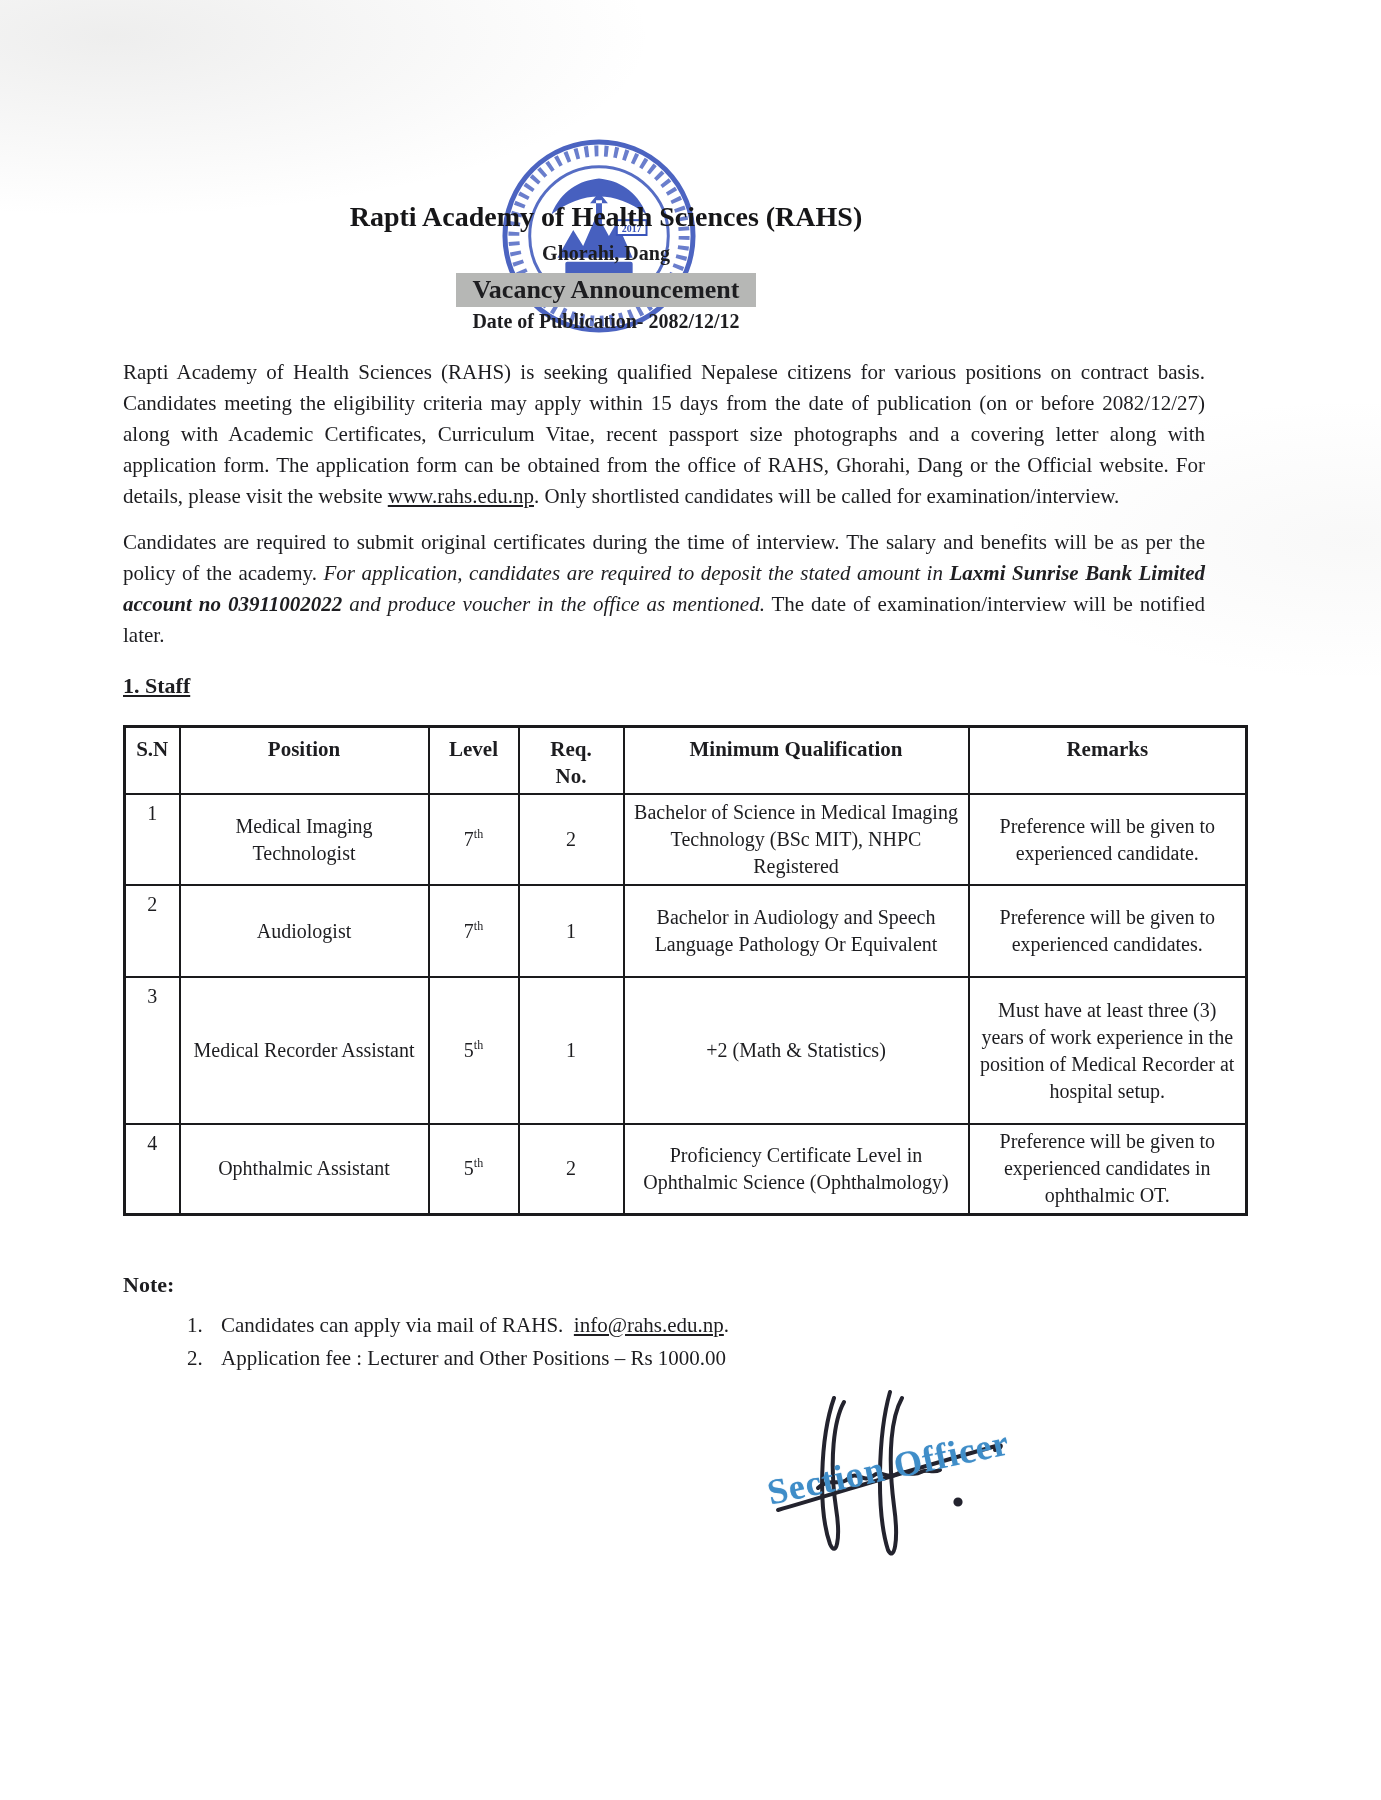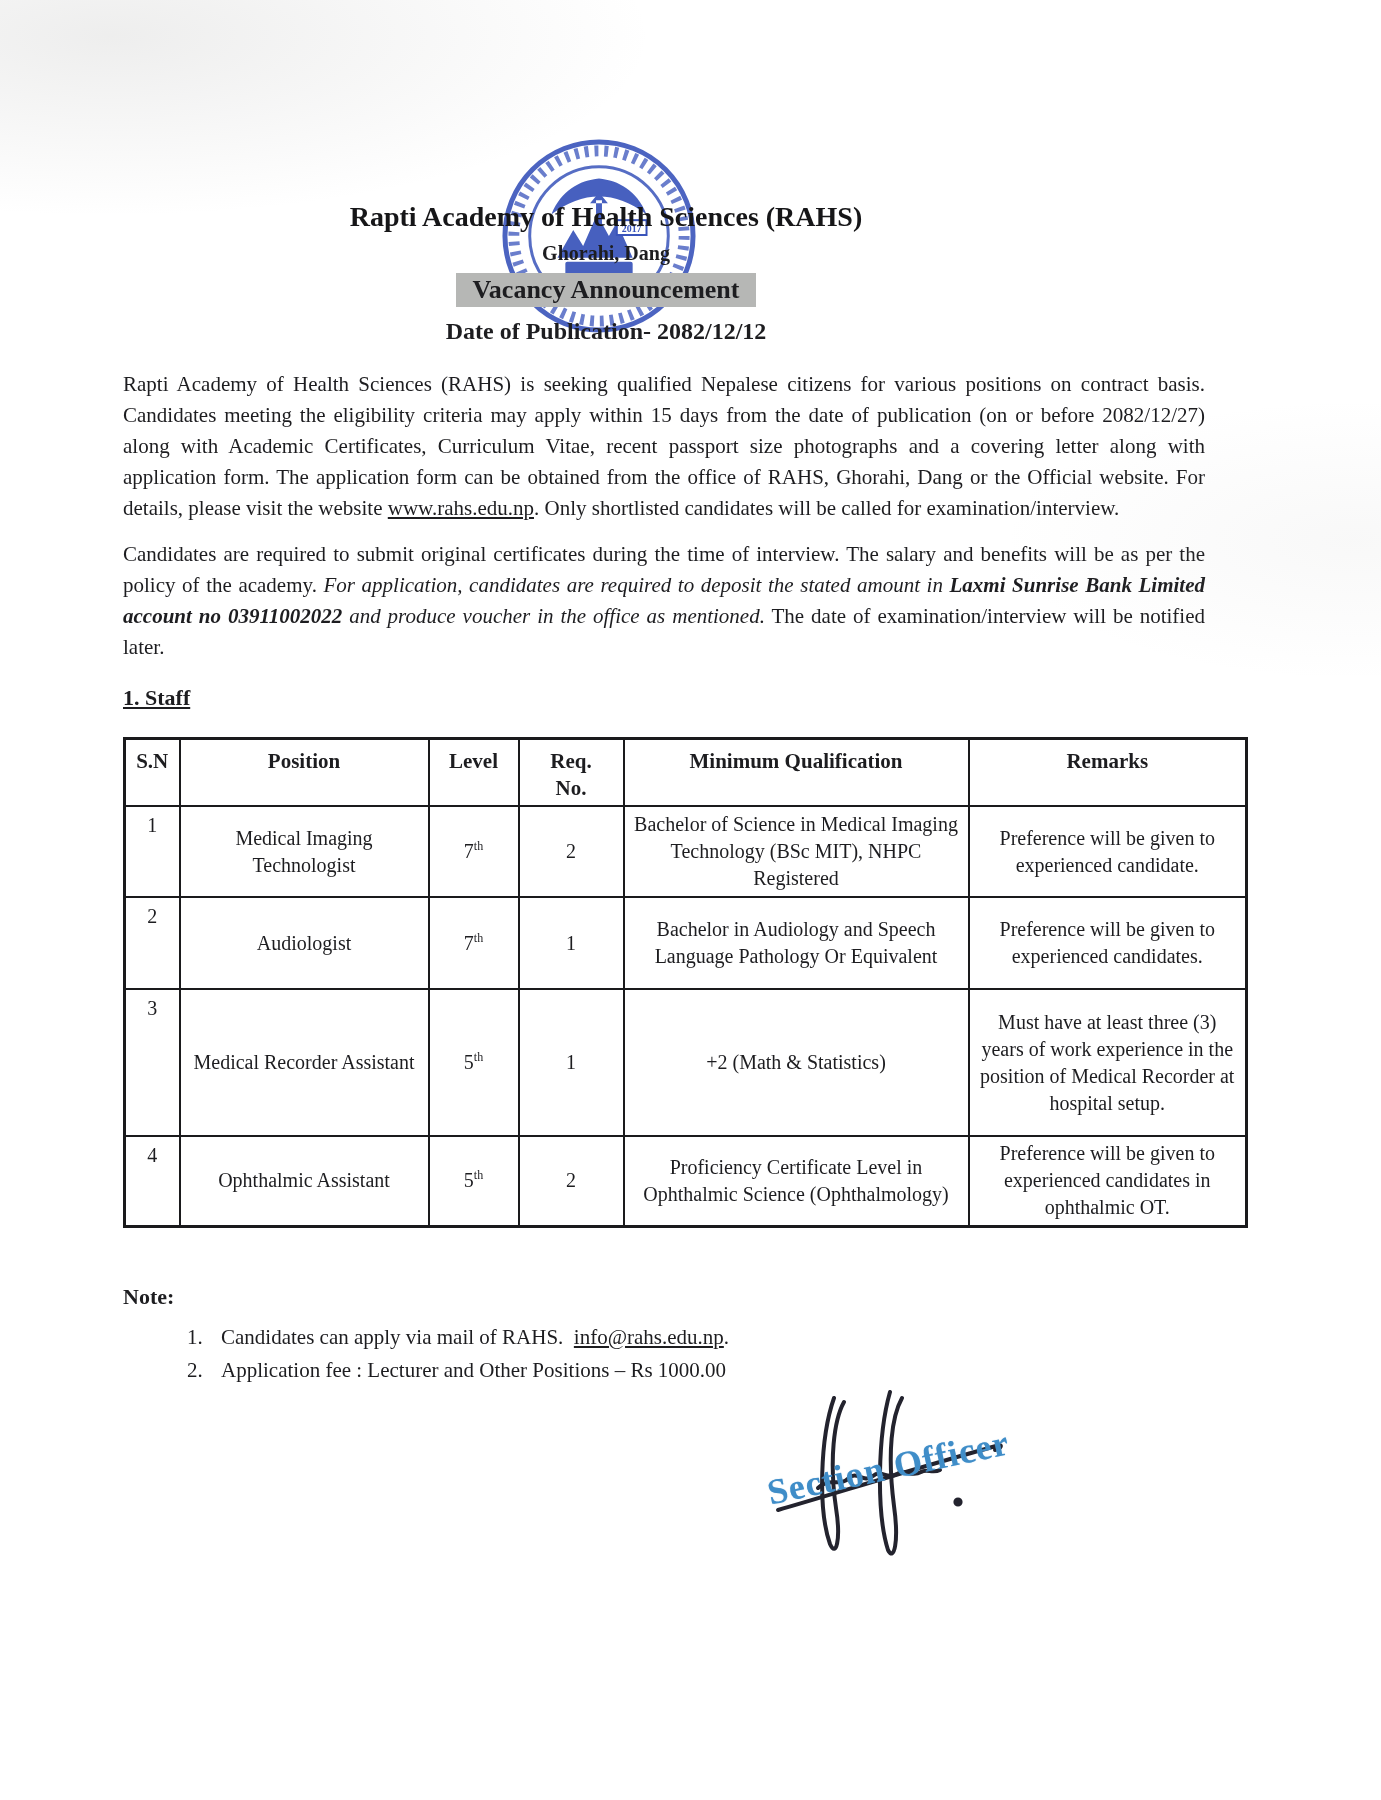--- a/index.html
+++ b/index.html
@@ -18,21 +18,21 @@
       radial-gradient(ellipse 900px 300px at 8% 2%, rgba(160,160,158,.18), transparent 60%),
       radial-gradient(ellipse 500px 200px at 98% 30%, rgba(170,170,168,.08), transparent 70%);
     pointer-events:none;
   }
   .logo { position:absolute; left:500px; top:134px; width:198px; height:204px; opacity:.93; }
   .header { position:relative; width:1212px; text-align:center; padding-top:201px; }
   .org-name { font-size:28px; font-weight:bold; color:#161618; }
   .location { font-size:20px; font-weight:bold; margin-top:9px; }
   .vacancy-line { margin-top:8px;text-align:center; }
   .vacancy-hl { display:inline-block; font-size:26px; font-weight:bold; background:#b6b7b5; padding:2px 16px; }
-  .pub-date { font-size:24px; font-weight:bold; margin-top:11px; }
+  .pub-date { font-size:20px; font-weight:bold; margin-top:3px; }
   .para { margin-left:123px; width:1082px; text-align:justify; font-size:21px; line-height:31px; }
   .p1 { margin-top:24px; }
   .p2 { margin-top:15px; }
   .doc-link { text-decoration:underline; color:inherit; cursor:pointer; }
   .it { font-style:italic; }
   .bi { font-style:italic; font-weight:bold; }
   .staff-heading { margin:22px 0 0 123px; font-size:22px; font-weight:bold; text-decoration:underline; display:inline-block; }
   .vac-table { border-collapse:collapse; margin:26px 0 0 123px; table-layout:fixed; border:3px solid #1a1a1c; }
   .vac-table th, .vac-table td { border:2px solid #1a1a1c; text-align:center; padding:3px 8px; }
   .vac-table th { font-size:21px; font-weight:bold; vertical-align:top; padding-top:8px; line-height:27px; }

